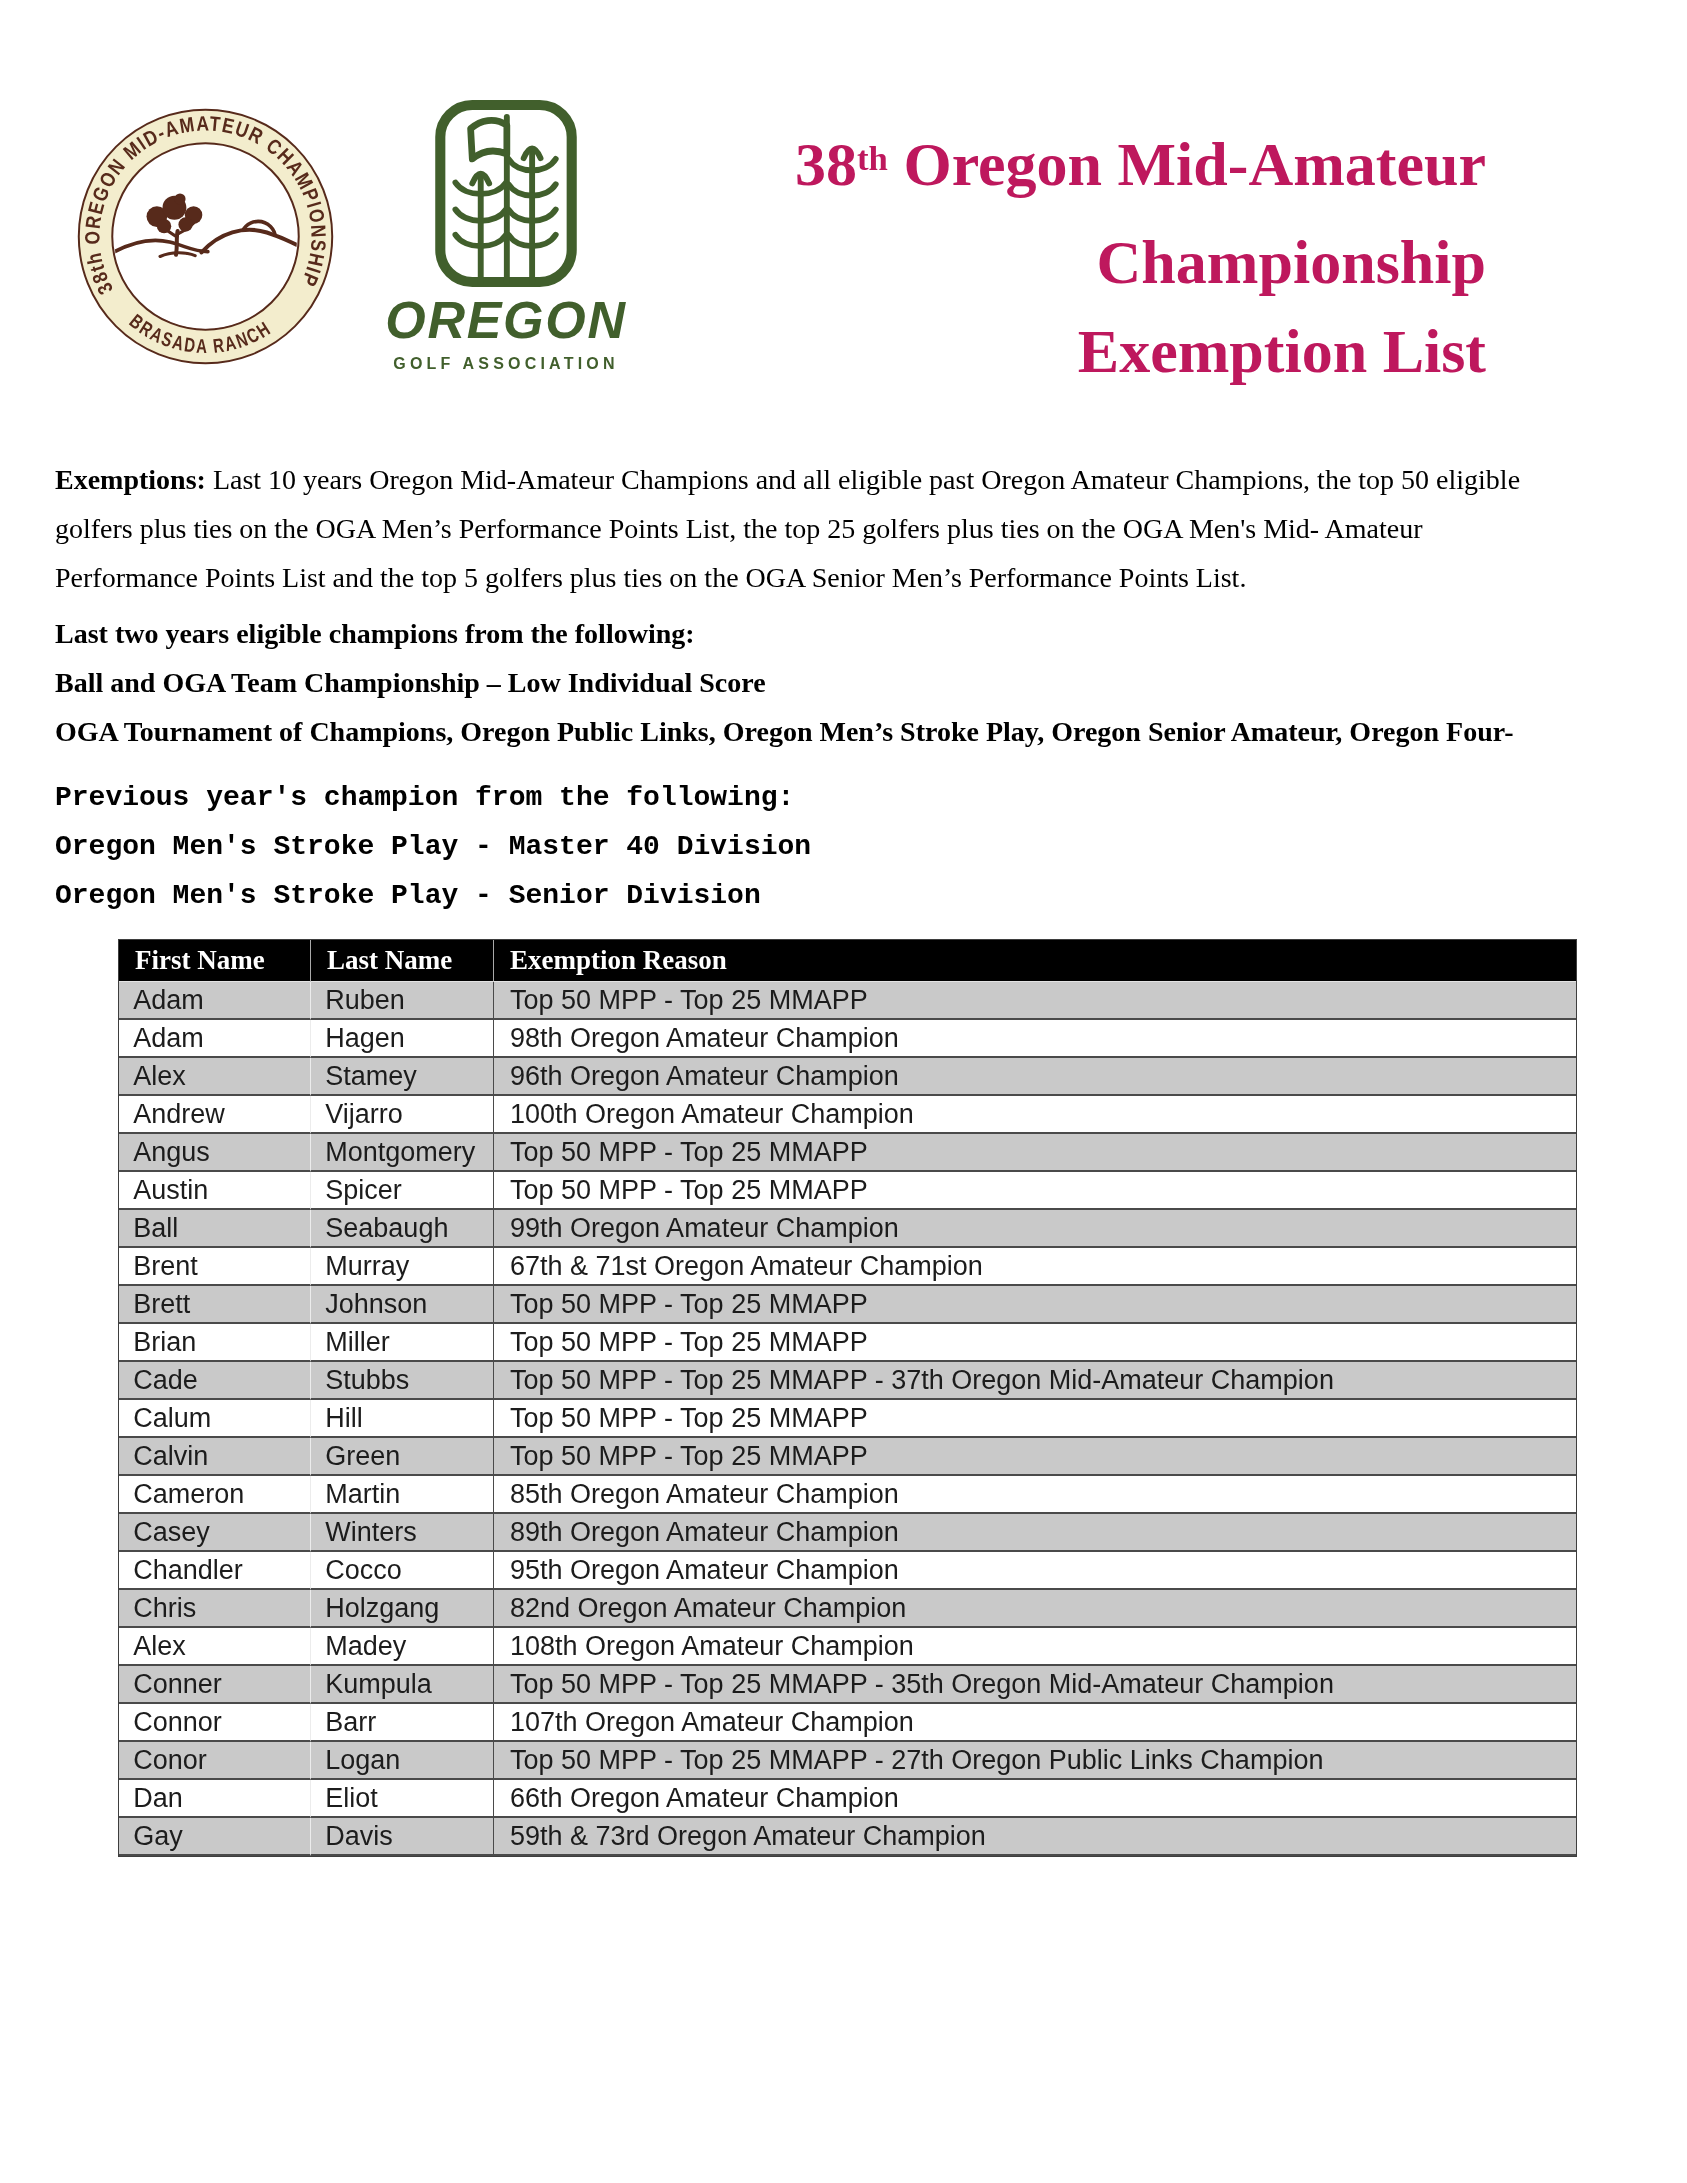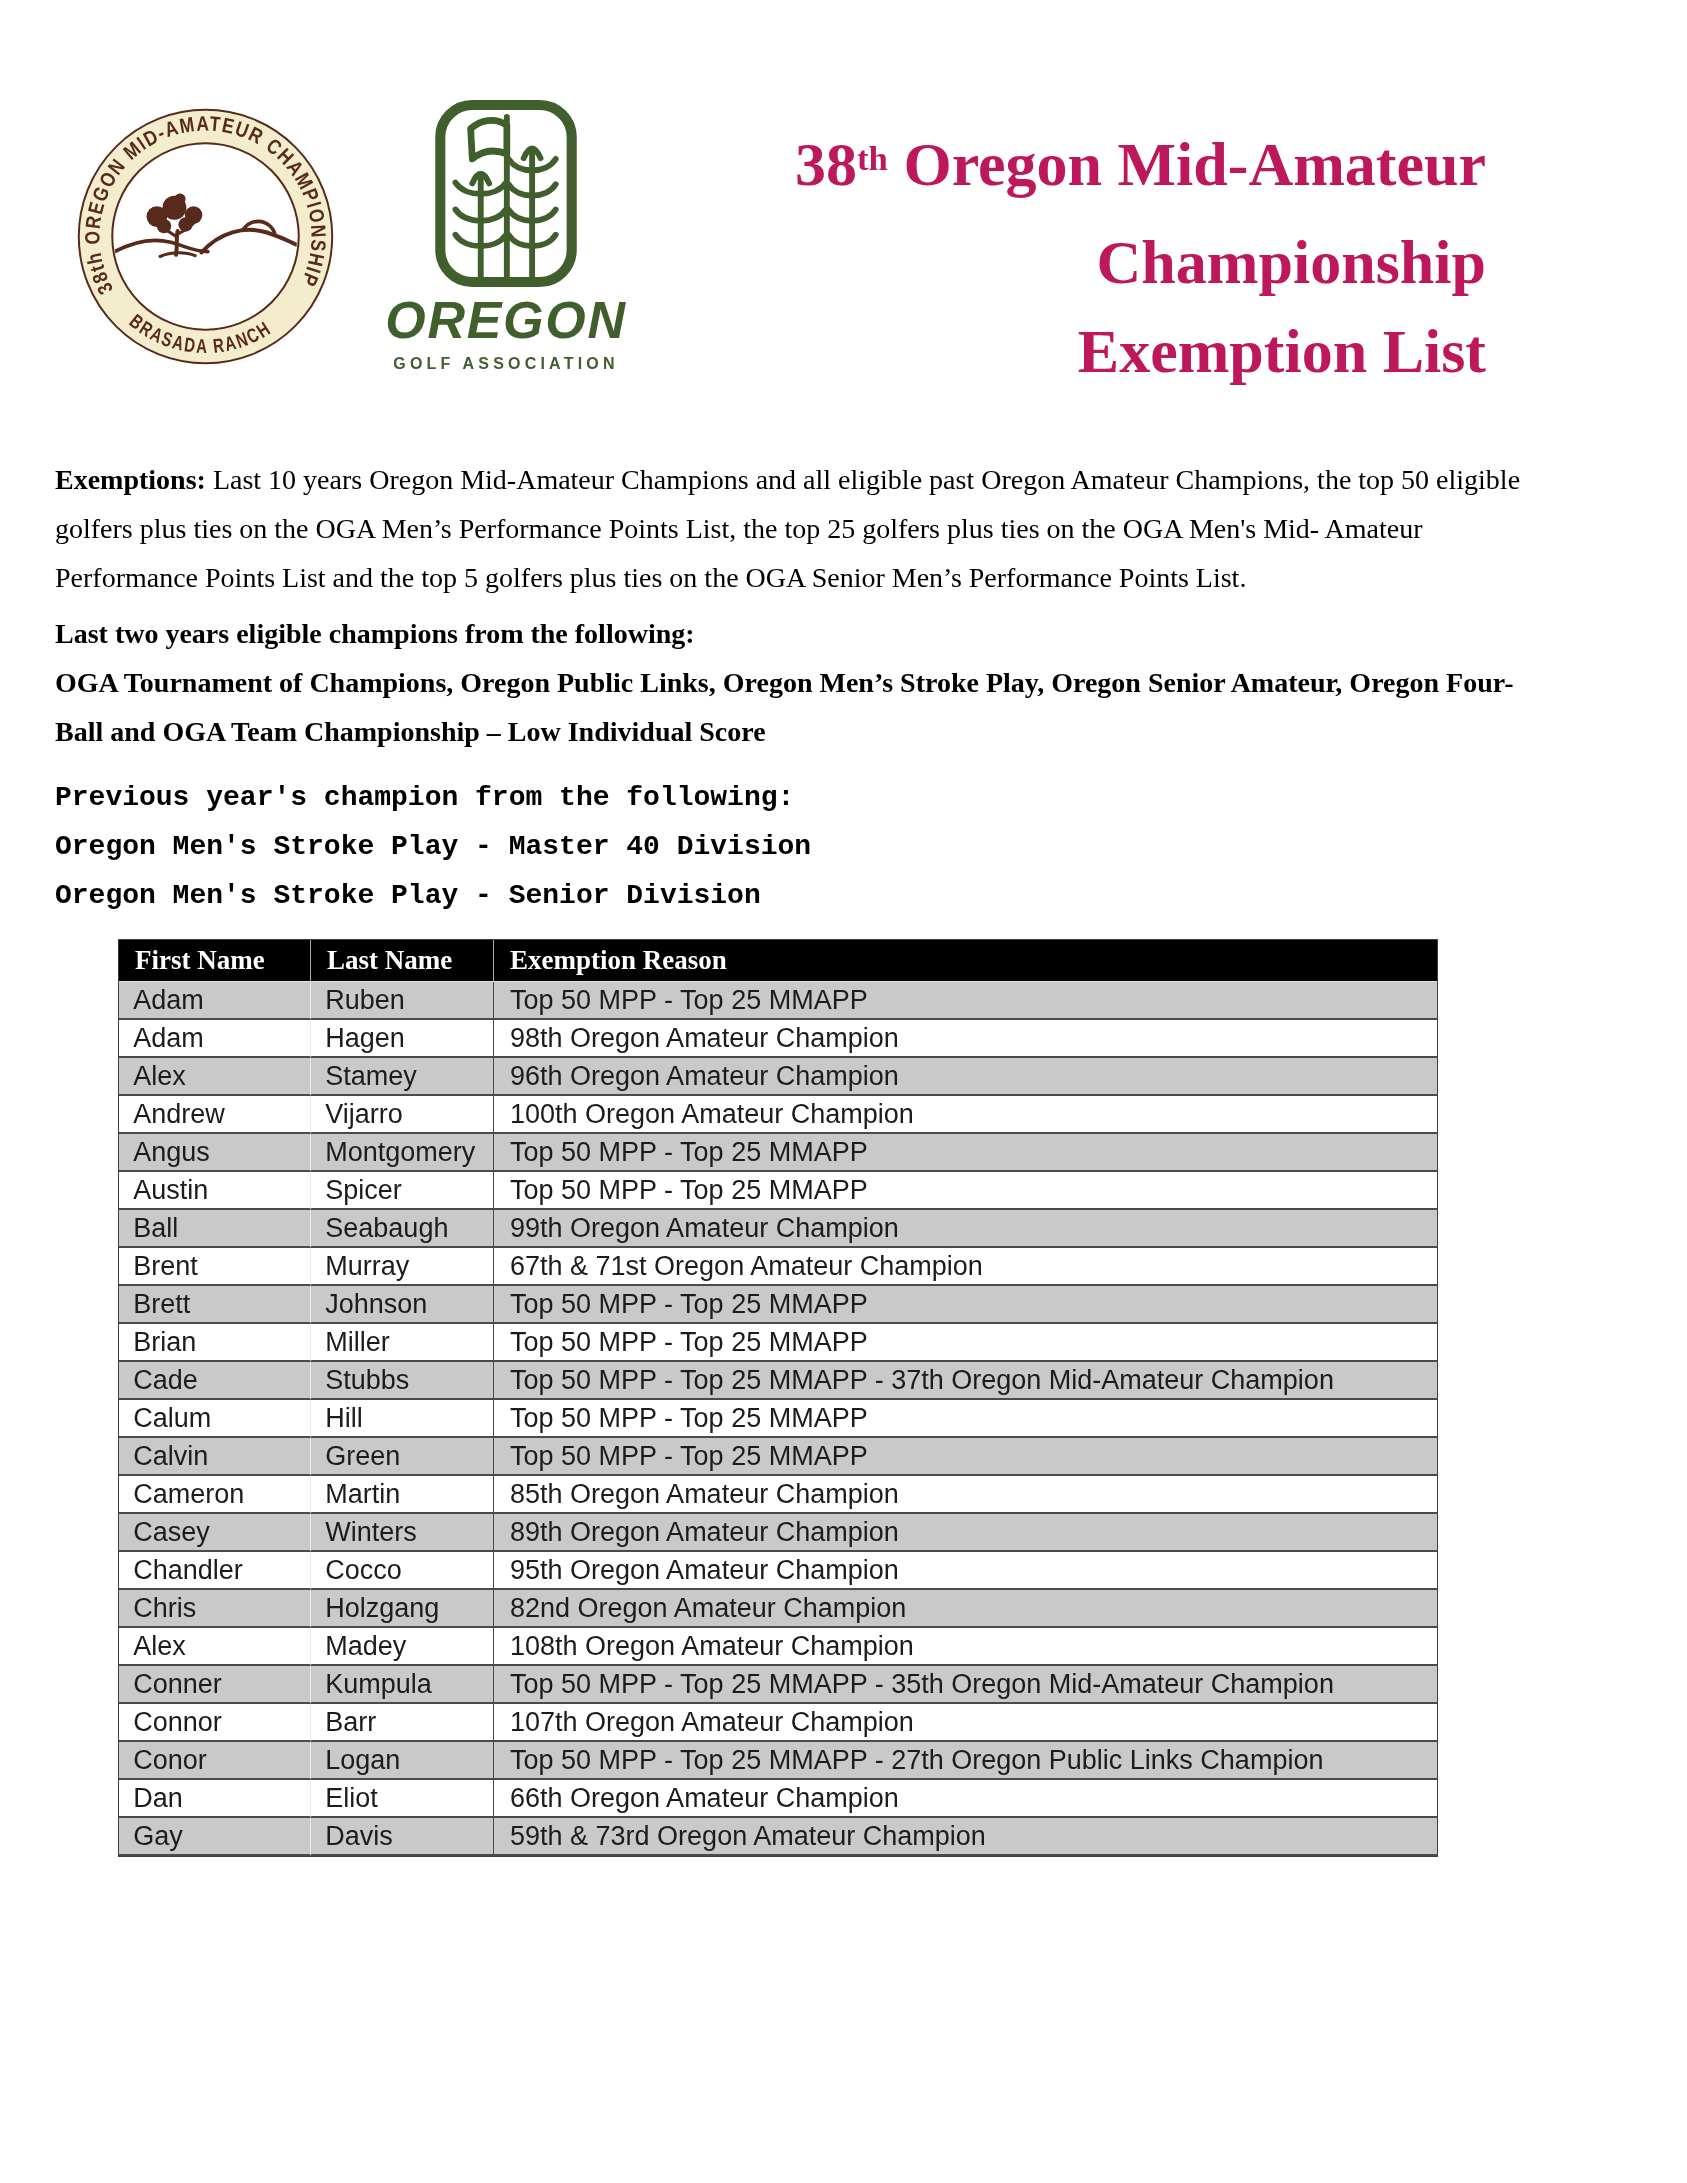--- a/index.html
+++ b/index.html
@@ -39,21 +39,21 @@
   .para .line { display:block; }
   .intro { margin-top:59px; }
   .intro .lead { font-weight:700; }
   .bold-block { font-weight:700; }
   .champions { margin-top:6.7px; }
   .previous  { margin-top:17px;font-family:Liberation Mono, monospace; }
 
   
   .tbl-wrap { margin-top:19.4px; margin-left:63px; }
   table.exemptions {
-    width:1320px; table-layout:fixed;
+    width:1459px; table-layout:fixed;
     border-collapse:separate; border-spacing:0;
     border:1.7px solid #3e3e3e;
   }
   table.exemptions th {
     background:#000000; color:#ffffff;
     font-family:"Liberation Serif", serif;
     font-weight:700; font-size:27px; text-align:left;
     height:42px; padding:0 0 0 16px;
     border-bottom:1.7px solid #e3e3e3;
   }
@@ -146,22 +146,22 @@
   <div class="content">
 
     <div class="para intro">
       <span class="line"><span class="lead">Exemptions:</span><span> Last 10 years Oregon Mid-Amateur Champions and all eligible past Oregon Amateur Champions, the top 50 eligible</span></span>
       <span class="line">golfers plus ties on the OGA Men’s Performance Points List, the top 25 golfers plus ties on the OGA Men's Mid- Amateur</span>
       <span class="line">Performance Points List and the top 5 golfers plus ties on the OGA Senior Men’s Performance Points List.</span>
     </div>
 
     <div class="para bold-block champions">
       <span class="line">Last two years eligible champions from the following:</span>
+      <span class="line">Ball and OGA Team Championship – Low Individual Score</span>
       <span class="line">OGA Tournament of Champions, Oregon Public Links, Oregon Men’s Stroke Play, Oregon Senior Amateur, Oregon Four-</span>
-      <span class="line">Ball and OGA Team Championship – Low Individual Score</span>
     </div>
 
     <div class="para bold-block previous">
       <span class="line">Previous year's champion from the following:</span>
       <span class="line">Oregon Men's Stroke Play - Master 40 Division</span>
       <span class="line">Oregon Men's Stroke Play - Senior Division</span>
     </div>
 
     <div class="tbl-wrap">
       <table class="exemptions">

